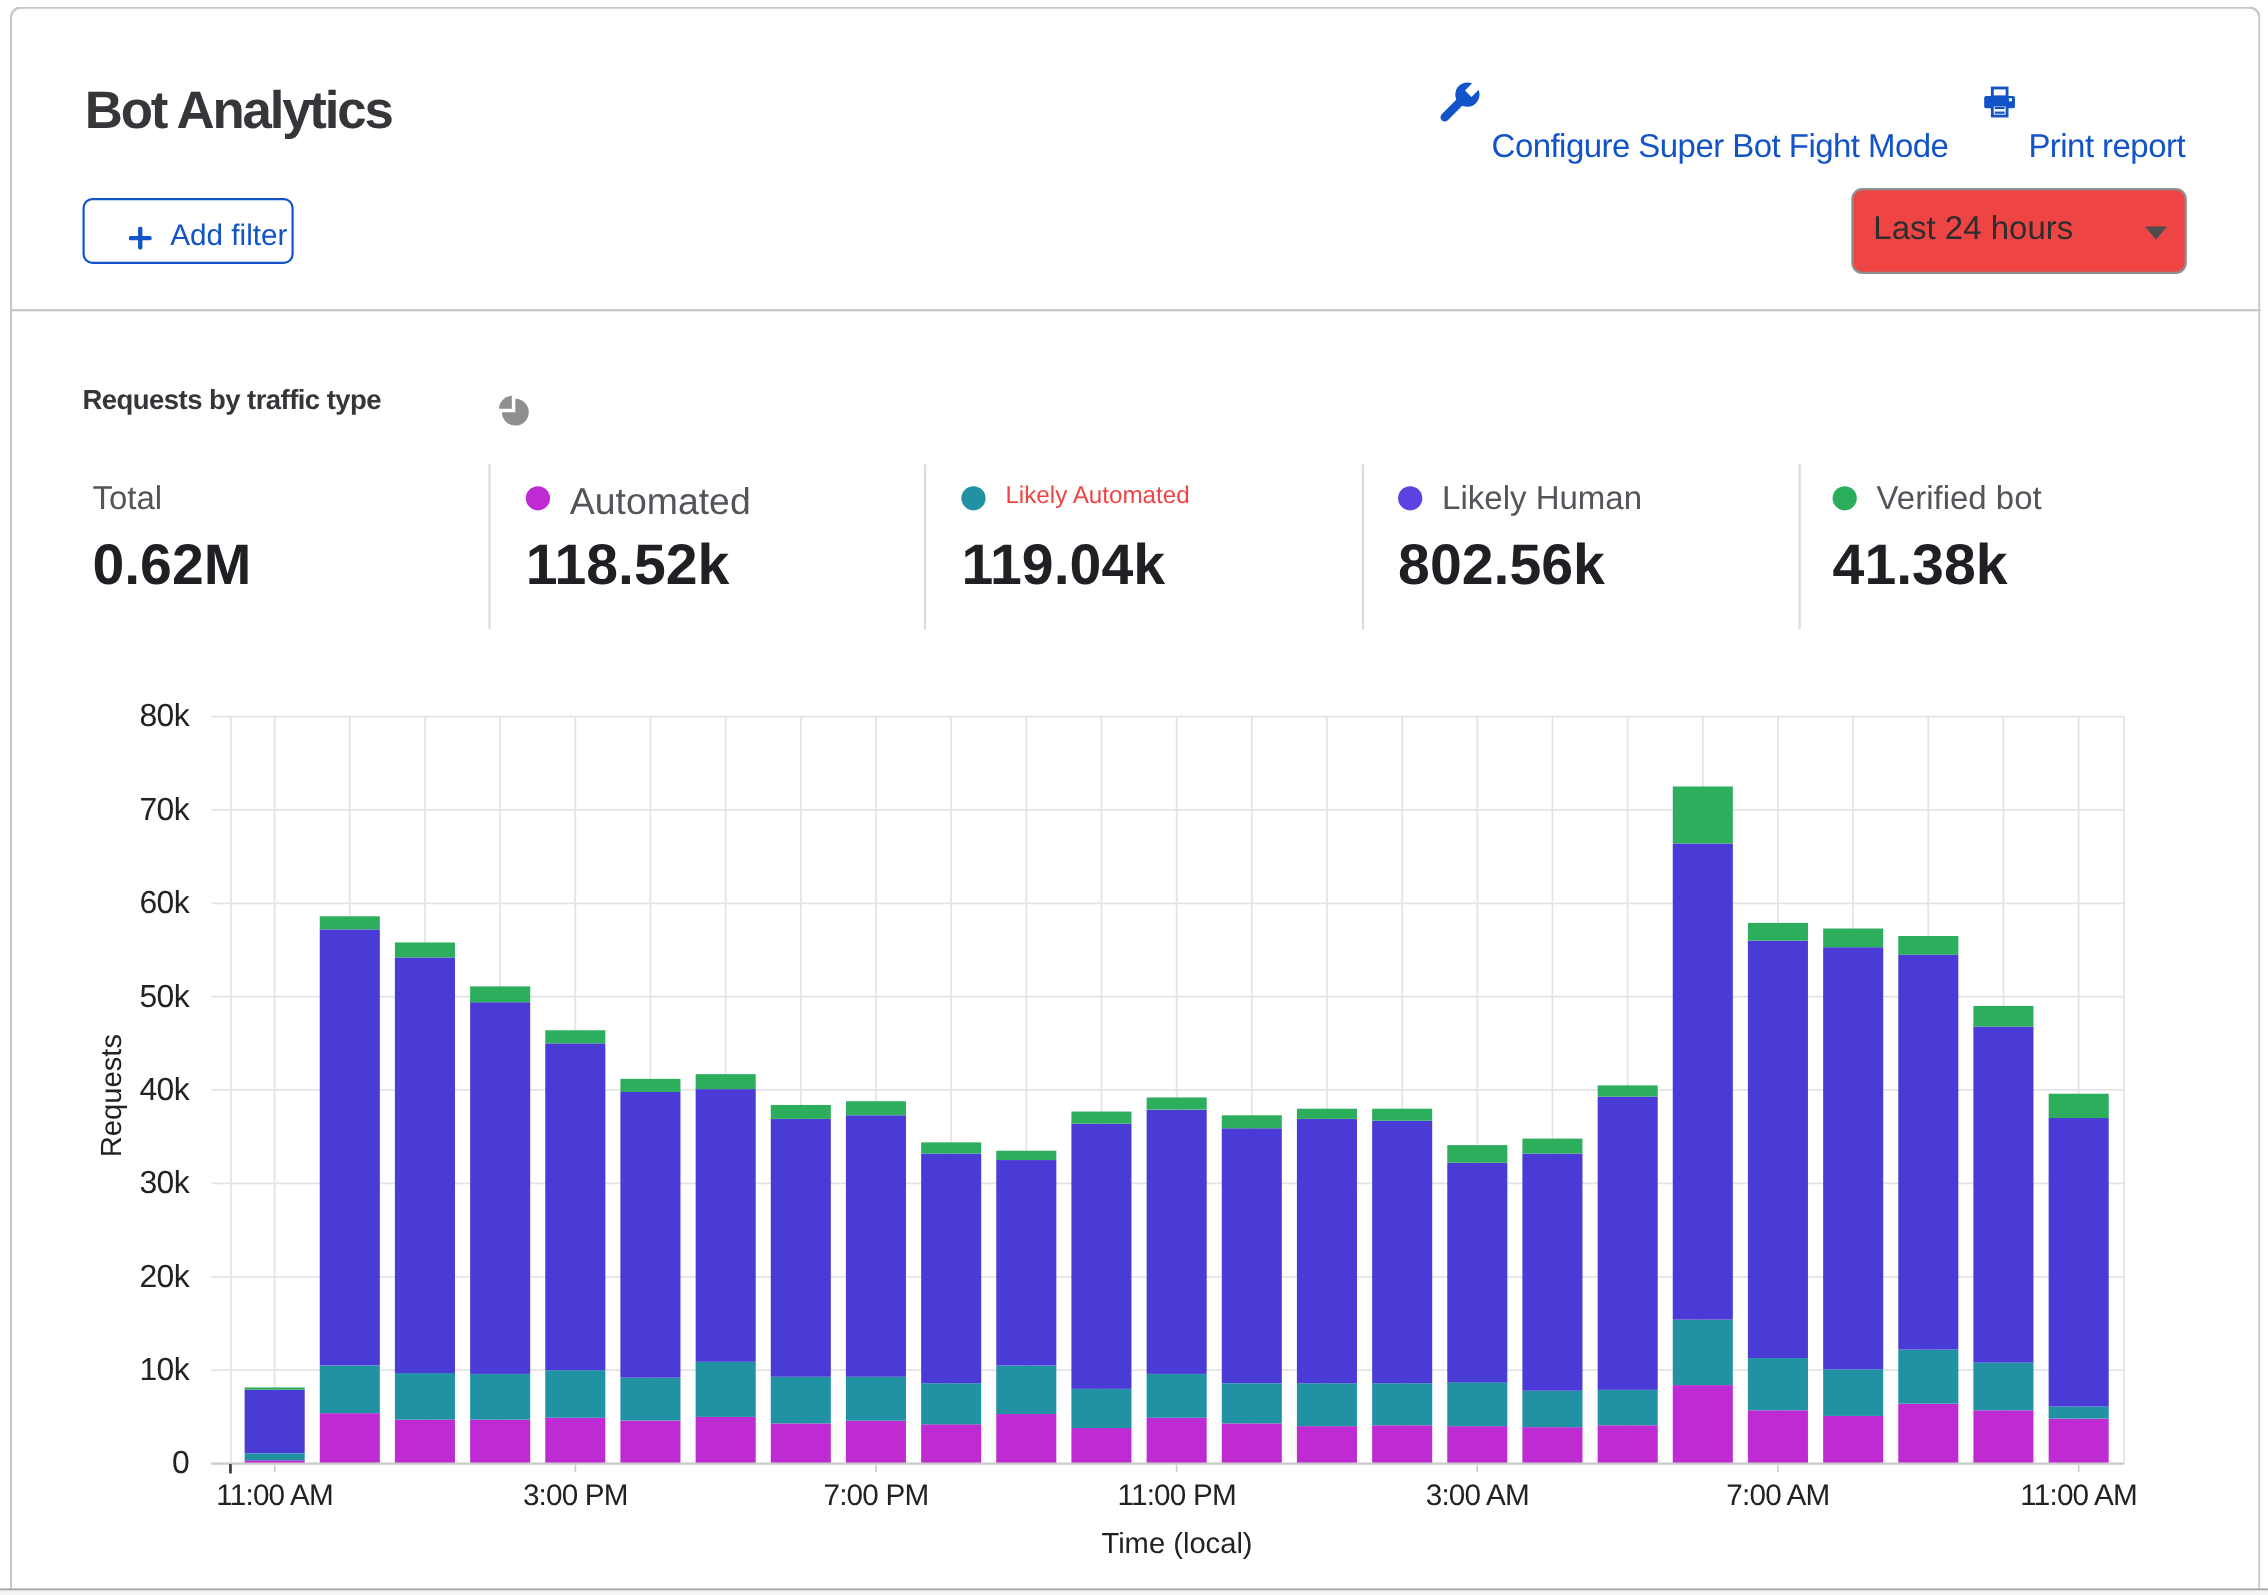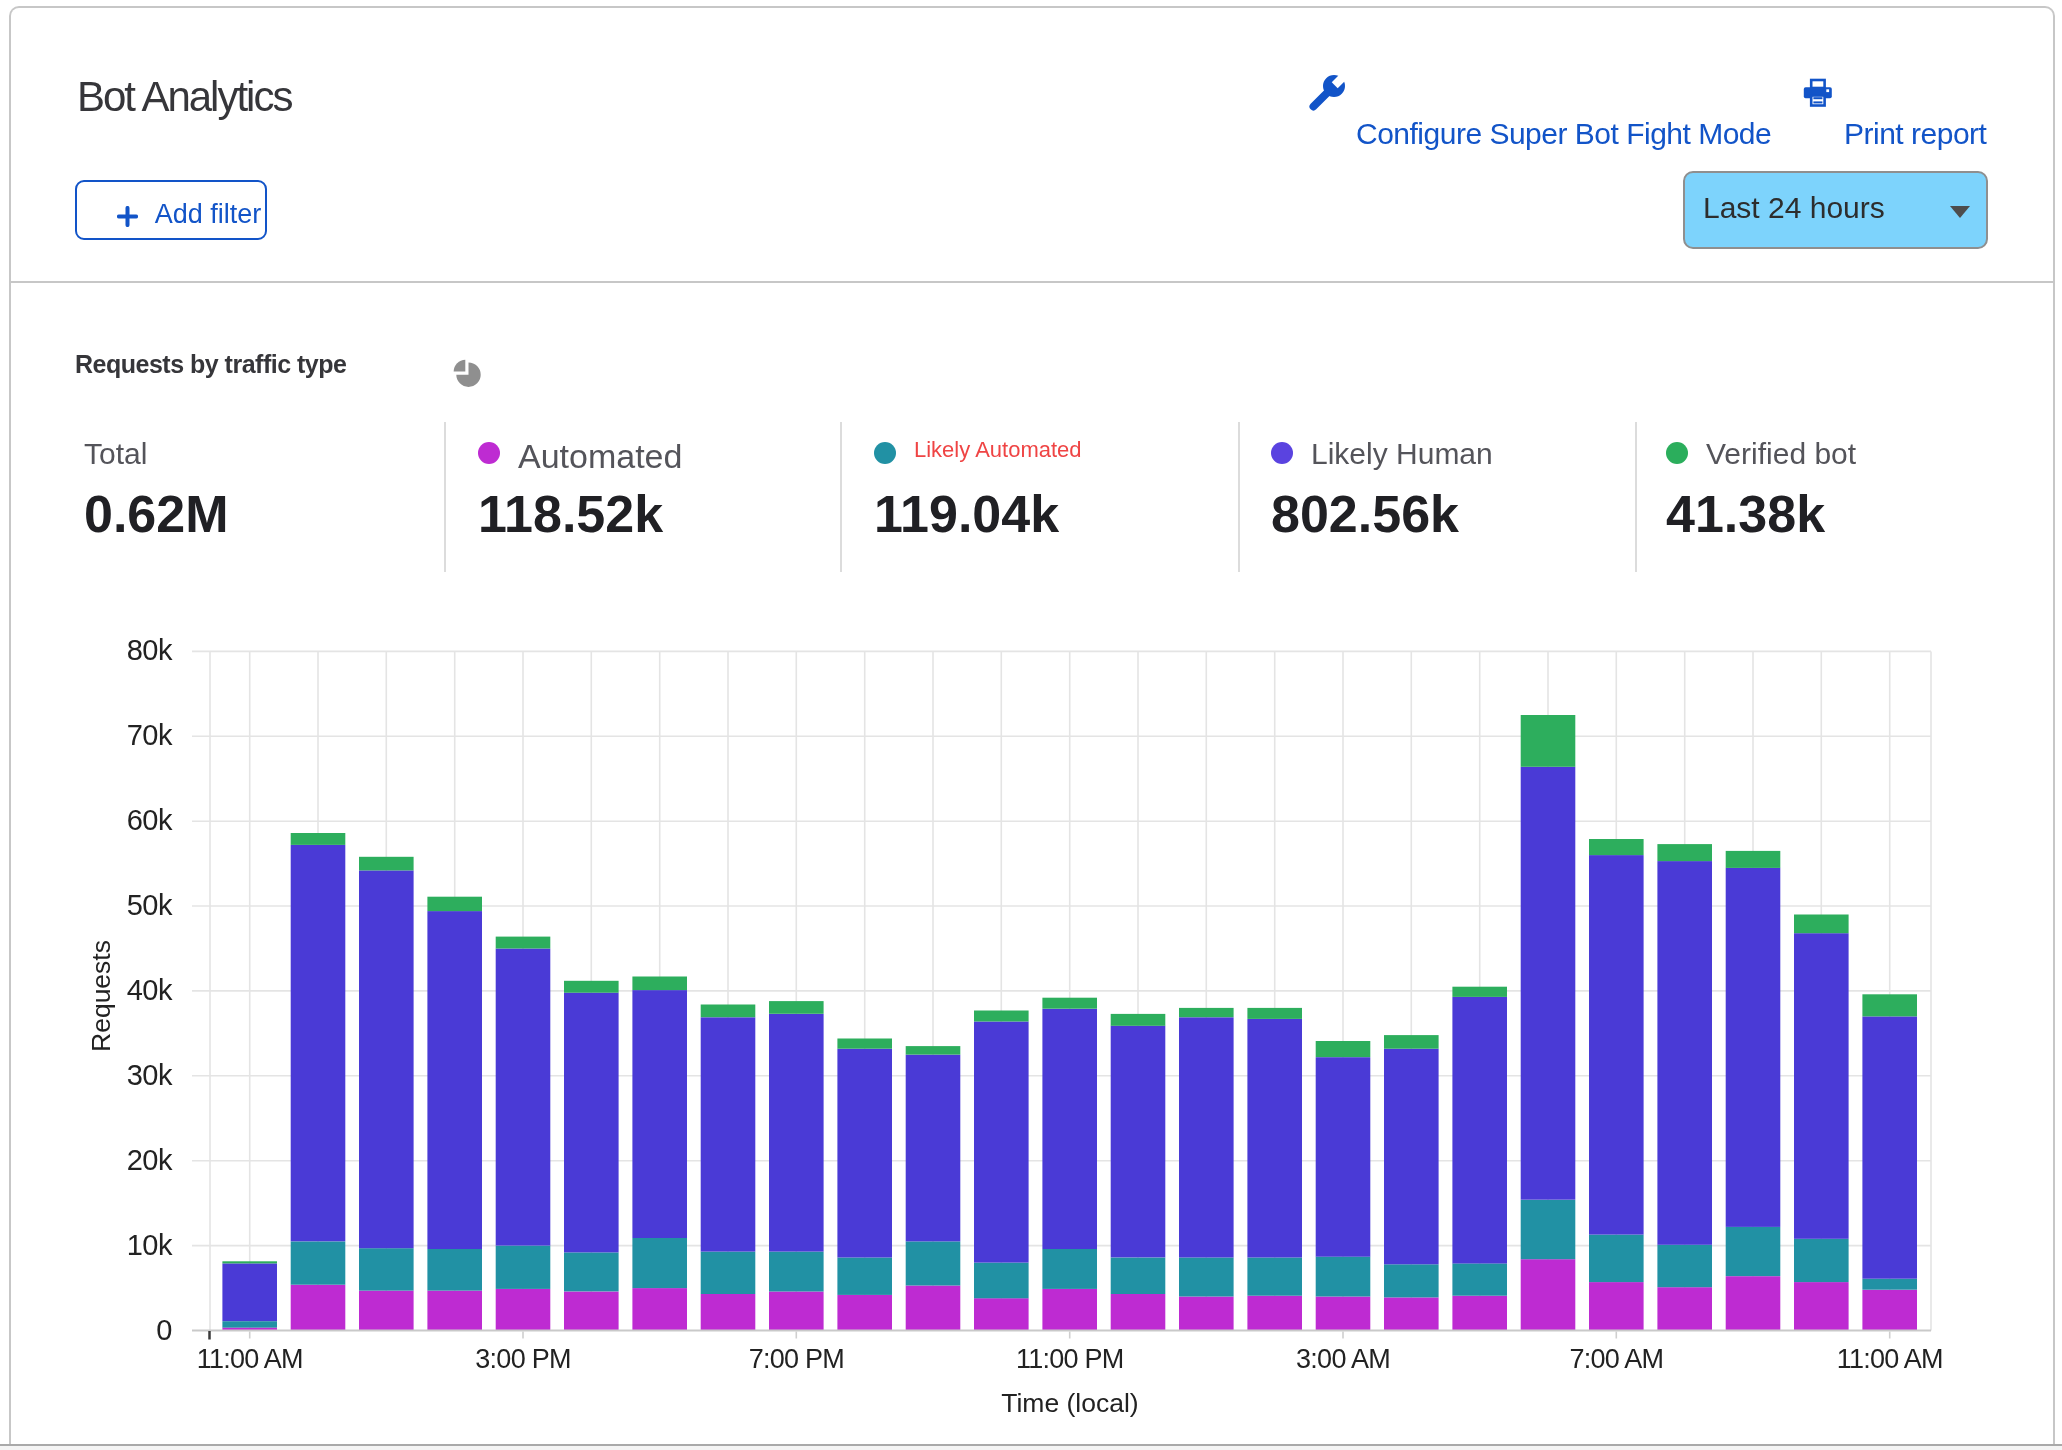--- a/index.html
+++ b/index.html
@@ -2,30 +2,30 @@
 <html><head>
 <meta charset="utf-8">
 <style>
   html,body { margin:0; padding:0; background:#ffffff; }
   body { width:2062px; height:1450px; position:relative; overflow:hidden;
          font-family:"Liberation Sans", sans-serif; }
   .card { position:absolute; left:9px; top:6px; width:2046px; height:1439px;
           border:2px solid #c7c7c7; border-bottom:none; border-radius:10px 10px 0 0;
           background:#ffffff; box-sizing:border-box; }
   .hdiv { position:absolute; left:9px; top:281px; width:2046px; height:2px; background:#c7c7c7; }
-  .title { position:absolute; left:77px; top:73px; font-size:42px; font-weight:normal;
+  .title { position:absolute; left:77px; top:73px; font-size:48px; font-weight:bold;
            color:#36363a; letter-spacing:-2px; }
   .links { position:absolute; left:1356px; top:74px; font-size:30px; color:#1254c8;
            letter-spacing:-0.5px; white-space:nowrap;margin-top:43px; }
   .links .l2 { position:absolute; left:488px; top:0; }
   .addfilter { position:absolute; left:75px; top:180px; width:192px; height:60px;
                border:2.5px solid #1254c8; border-radius:9px; box-sizing:border-box;
                font-size:27px; color:#1254c8; text-align:center; line-height:64px;padding-left:36px; }
   .select { position:absolute; left:1683px; top:171px; width:305px; height:78px;
-            border:2px solid #8f8f8f; border-radius:10px; box-sizing:border-box; background:#7dd3fc; }
+            border:2px solid #8f8f8f; border-radius:10px; box-sizing:border-box; background:#ef4444; }
   .select .txt { position:absolute; left:18px; top:18px; font-size:30px; color:#2d2d2d; }
   .h2 { position:absolute; left:75px; top:350px; font-size:25px; font-weight:bold;
         color:#36363a; letter-spacing:-0.5px; }
   .botline { position:absolute; left:0; top:1444px; width:2062px; height:2px; background:#a9a9a9; }
   .botfill { position:absolute; left:0; top:1446px; width:2062px; height:4px; background:#f4f4f4; }
 </style>
 </head>
 <body>
 <div class="card"></div>
 <div class="hdiv"></div>

